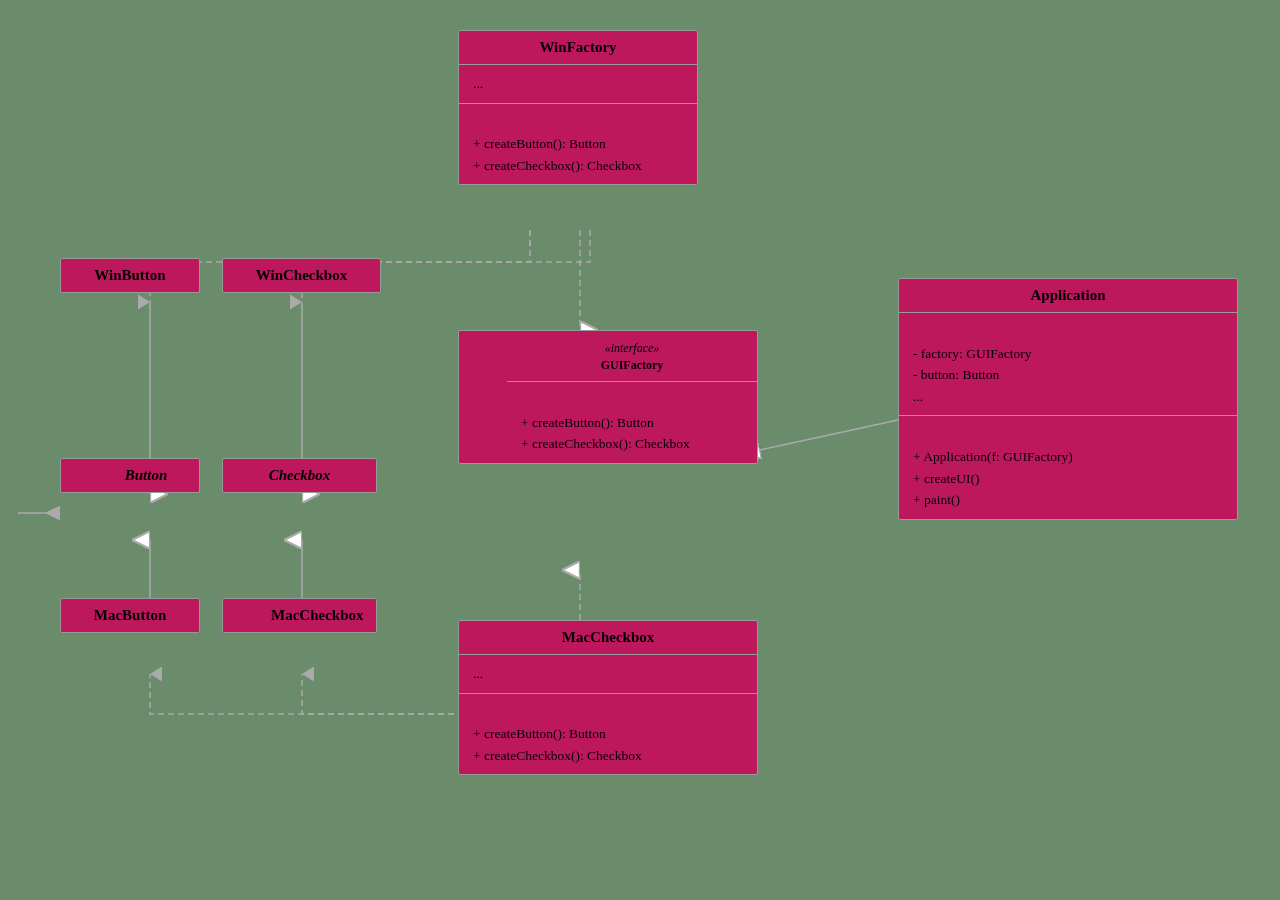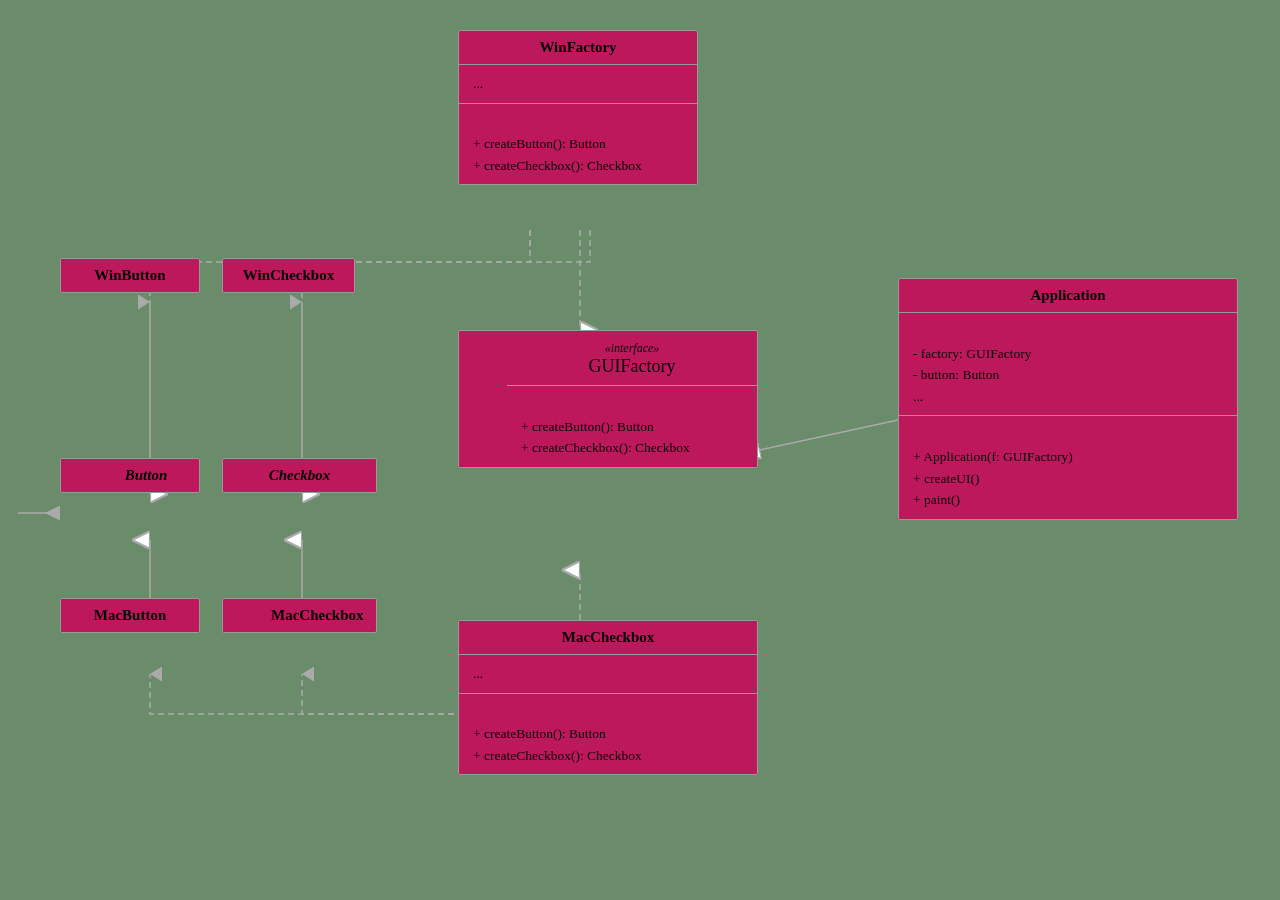--- a/index.html
+++ b/index.html
@@ -127,21 +127,21 @@
     </div>
     <div class="box-section" style="white-space: pre-line;">
       <span>+ createButton(): Button
 + createCheckbox(): Checkbox</span>
     </div>
   </div>
 
   <div class="uml-box" style="left: 458px; top: 330px; width: 300px; padding-left: 48px;">
     <div class="box-header">
       <span class="italic" style="font-weight:normal; font-size:12px;">«interface»</span><br>
-      <span style="font-weight:normal; font-size:18px;">GUIFactory</span>
+      <span style="font-weight:bold; font-size:12px;">GUIFactory</span>
     </div>
     <div class="box-section" style="white-space: pre-line;">
       <span>+ createButton(): Button
 + createCheckbox(): Checkbox</span>
     </div>
   </div>
 
   <div class="uml-box" style="left: 458px; top: 620px; width: 300px;">
     <div class="box-header">
       <span>MacCheckbox</span>
@@ -170,21 +170,21 @@
 + paint()</span>
     </div>
   </div>
 
   <div class="uml-box" style="left: 60px; top: 258px; width: 140px;">
     <div class="box-header" style="border-bottom: none;">
       <span>WinButton</span>
     </div>
   </div>
 
-  <div class="uml-box" style="left: 222px; top: 258px; width: 133px;">
+  <div class="uml-box" style="left: 222px; top: 258px; width: 159px;">
     <div class="box-header" style="border-bottom: none;">
       <span>WinCheckbox</span>
     </div>
   </div>
 
   <div class="uml-box" style="left: 60px; top: 458px; width: 140px;">
     <div class="box-header" style="border-bottom: none; font-style: italic;">
       <span style="font-style:italic;margin-left:32px;">Button</span>
     </div>
   </div>

